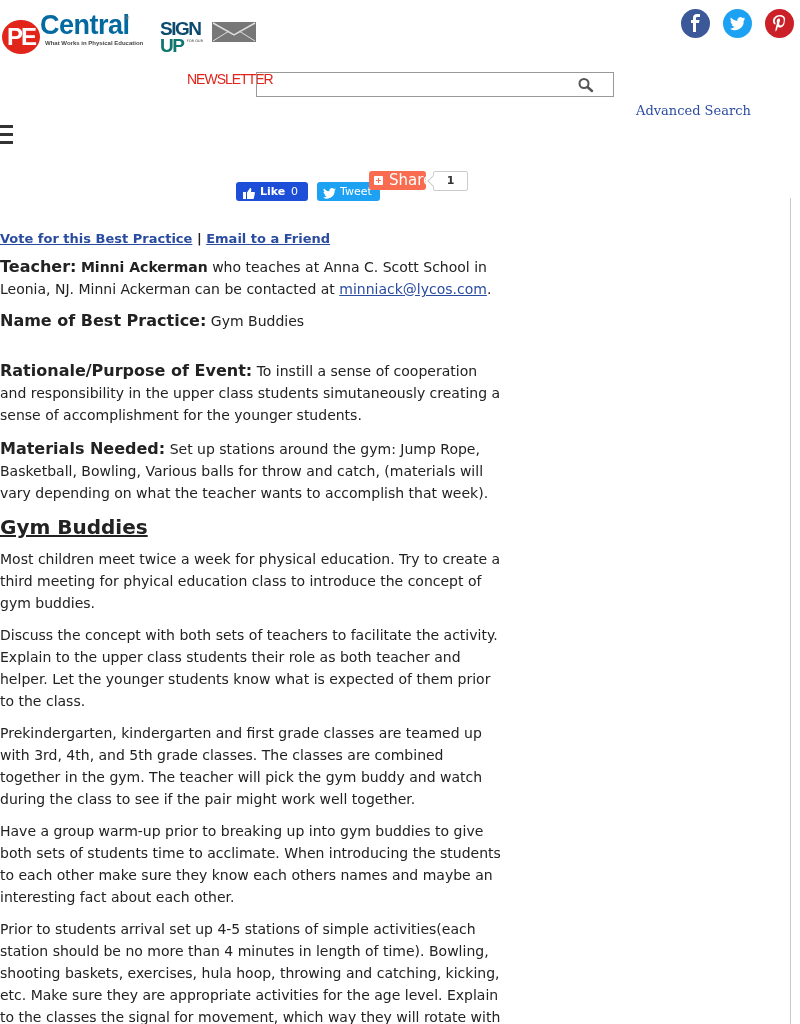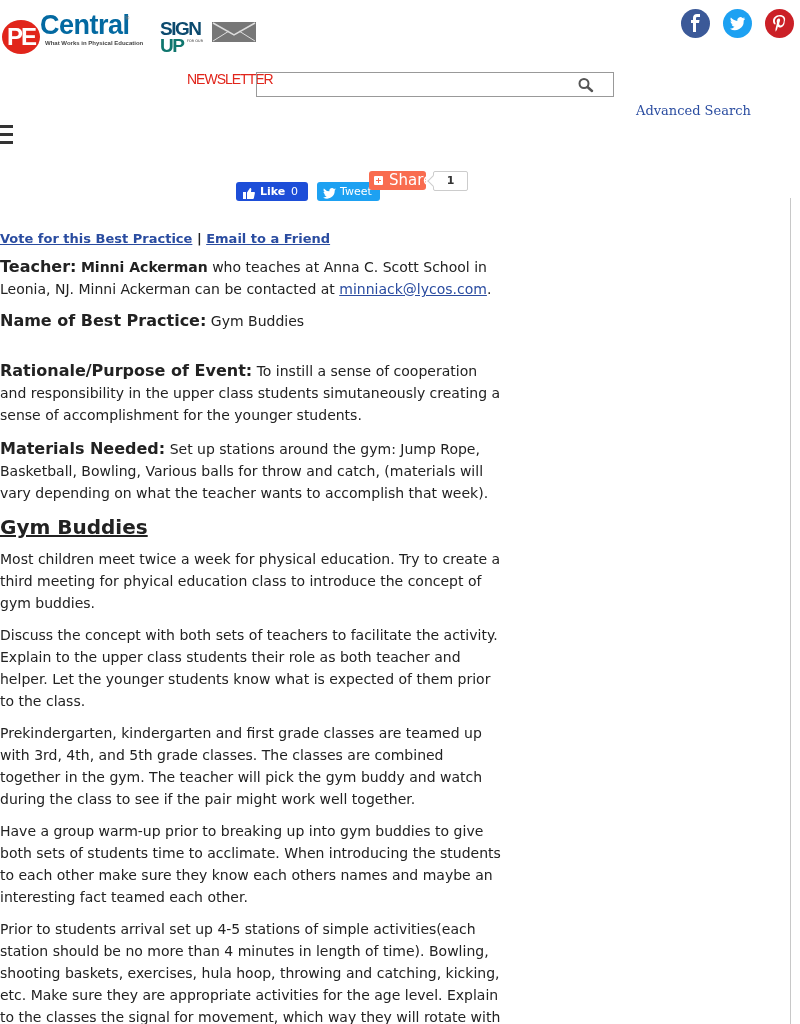--- a/index.html
+++ b/index.html
@@ -161,15 +161,15 @@
 
   <p class="para" style="margin-top:28px"><span class="label">Rationale/Purpose of Event:</span><span> To instill a sense of cooperation and responsibility in the upper class students simutaneously creating a sense of accomplishment for the younger students.</span></p>
 
   <p class="para" style="margin-top:12px"><span class="label">Materials Needed:</span><span> Set up stations around the gym: Jump Rope, Basketball, Bowling, Various balls for throw and catch, (materials will vary depending on what the teacher wants to accomplish that week).</span></p>
 
   <div class="section-title">Gym Buddies</div>
 
   <p class="para">Most children meet twice a week for physical education. Try to create a third meeting for phyical education class to introduce the concept of gym buddies.</p>
   <p class="para">Discuss the concept with both sets of teachers to facilitate the activity. Explain to the upper class students their role as both teacher and helper. Let the younger students know what is expected of them prior to the class.</p>
   <p class="para">Prekindergarten, kindergarten and first grade classes are teamed up with 3rd, 4th, and 5th grade classes. The classes are combined together in the gym. The teacher will pick the gym buddy and watch during the class to see if the pair might work well together.</p>
-  <p class="para">Have a group warm-up prior to breaking up into gym buddies to give both sets of students time to acclimate. When introducing the students to each other make sure they know each others names and maybe an interesting fact teamed each other.</p>
+  <p class="para">Have a group warm-up prior to breaking up into gym buddies to give both sets of students time to acclimate. When introducing the students to each other make sure they know each others names and maybe an interesting fact about each other.</p>
   <p class="para">Prior to students arrival set up 4-5 stations of simple activities(each station should be no more than 4 minutes in length of time). Bowling, shooting baskets, exercises, hula hoop, throwing and catching, kicking, etc. Make sure they are appropriate activities for the age level. Explain to the classes the signal for movement, which way they will rotate with their gym buddies and the time given at each station.</p>
 </div>
 
 </body></html>

